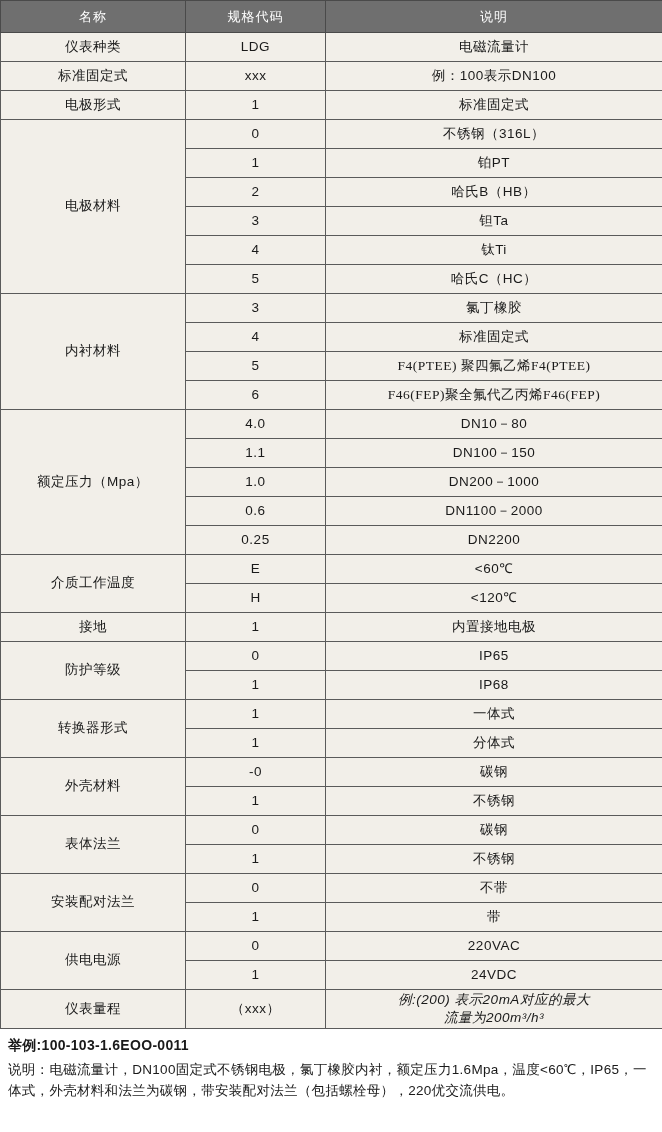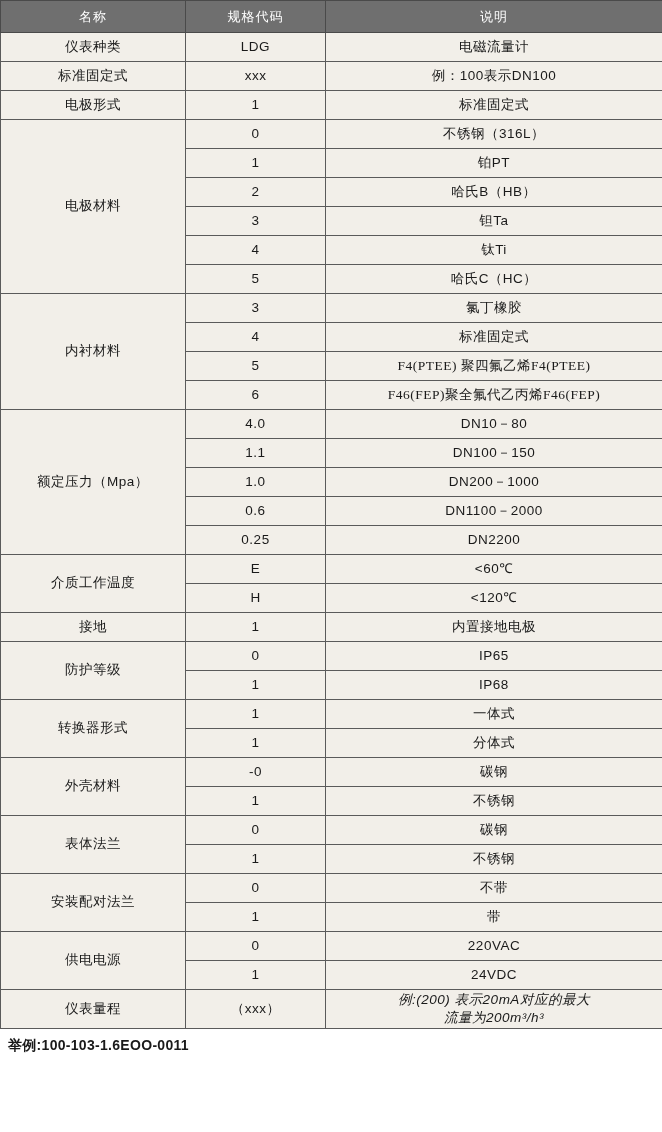--- a/index.html
+++ b/index.html
@@ -253,15 +253,16 @@
           <td class="name">仪表量程</td>
           <td class="code tall">（xxx）</td>
           <td class="desc tall" style="white-space: pre-line; font-style: italic;">例:(200) 表示20mA对应的最大
 流量为200m³/h³</td>
         </tr>
       </tbody>
   </table>
 
   <div class="notes">
     <div class="example">举例:100-103-1.6EOO-0011</div>
+    <div class="explain">说明：电磁流量计，DN100固定式不锈钢电极，氯丁橡胶内衬，额定压力1.6Mpa，温度&lt;60℃，IP65，一体式，外壳材料和法兰为碳钢，带安装配对法兰（包括螺栓母），220优交流供电。</div>
   </div>
 
 </div>
 
 </body></html>

